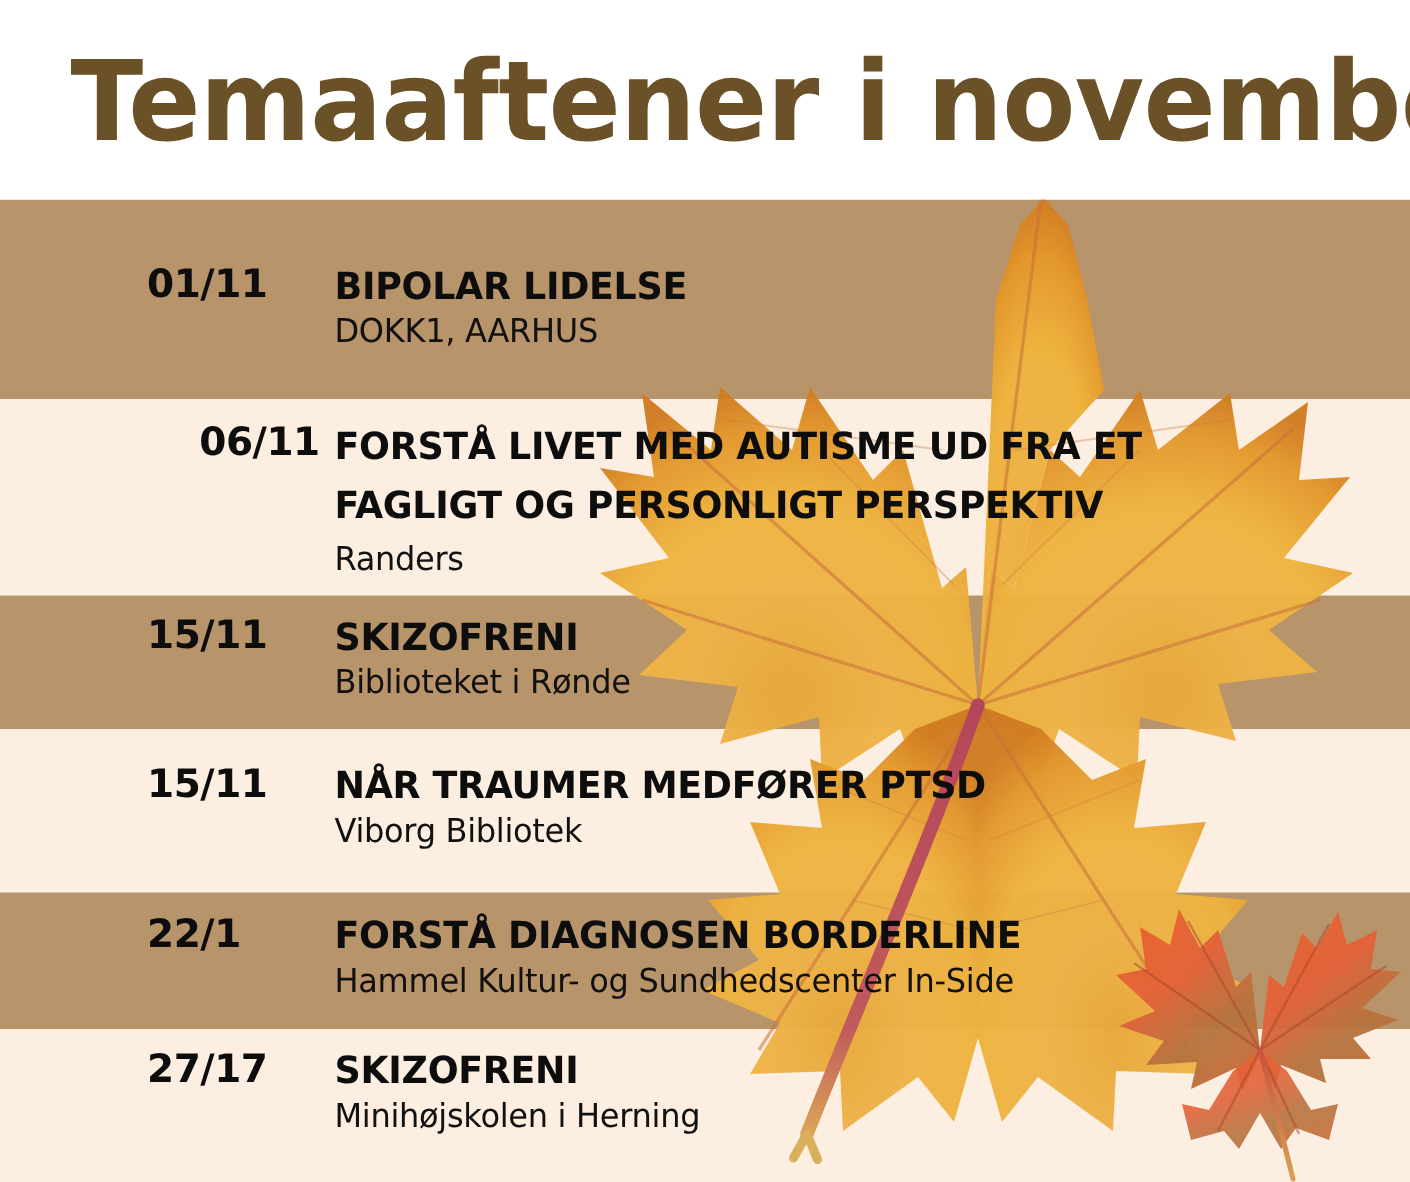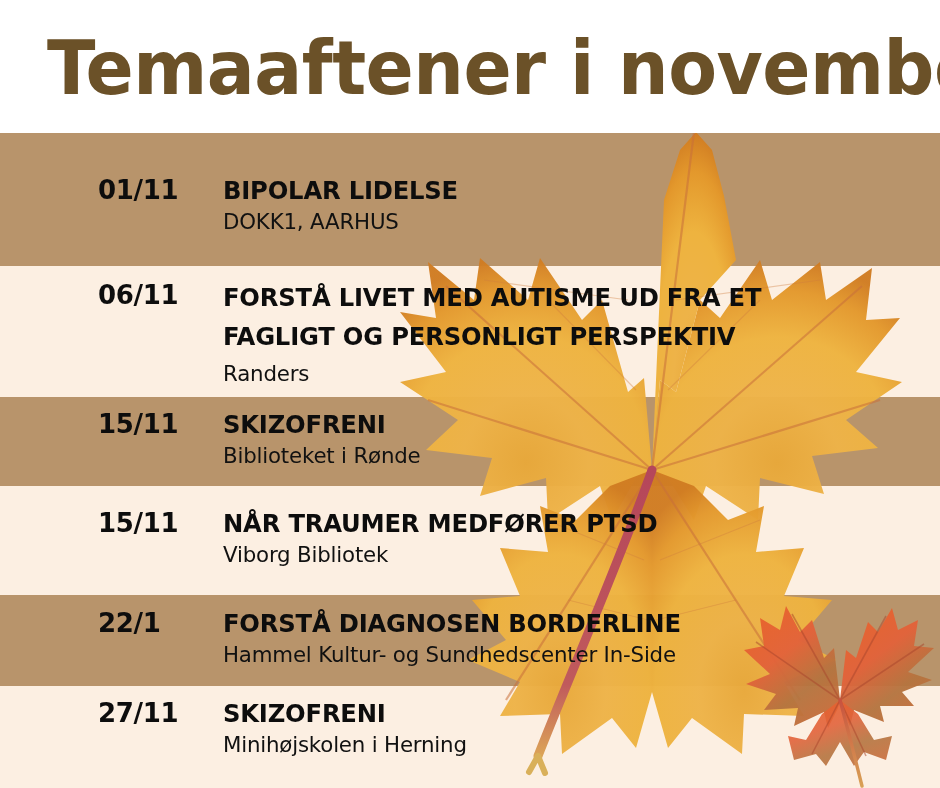--- a/index.html
+++ b/index.html
@@ -241,21 +241,21 @@
 
   <div class="row" style="top:175px;">
     <div class="row-date">01/11</div>
     <div class="row-body">
       <div class="row-title">BIPOLAR LIDELSE</div>
       <div class="row-venue">DOKK1, AARHUS</div>
     </div>
   </div>
 
   <div class="row" style="top:278px;">
-    <div class="row-date" style="top:2px;">06/11</div>
+    <div class="row-date" style="top:2px;text-align:center;">06/11</div>
     <div class="row-body" style="width:640px;">
       <div class="row-title wrap" style="line-height:39px;">FORSTÅ LIVET MED AUTISME UD FRA ET FAGLIGT OG PERSONLIGT PERSPEKTIV</div>
       <div class="row-venue" style="margin-top:4px;">Randers</div>
     </div>
   </div>
 
   <div class="row" style="top:409px;">
     <div class="row-date">15/11</div>
     <div class="row-body">
       <div class="row-title">SKIZOFRENI</div>
@@ -273,20 +273,20 @@
 
   <div class="row" style="top:608px;">
     <div class="row-date">22/1</div>
     <div class="row-body">
       <div class="row-title">FORSTÅ DIAGNOSEN BORDERLINE</div>
       <div class="row-venue">Hammel Kultur- og Sundhedscenter In-Side</div>
     </div>
   </div>
 
   <div class="row" style="top:698px;">
-    <div class="row-date">27/11</div>
+    <div class="row-date">27/17</div>
     <div class="row-body">
       <div class="row-title">SKIZOFRENI</div>
       <div class="row-venue">Minihøjskolen i Herning</div>
     </div>
   </div>
 
 </div>
 
 </body></html>

